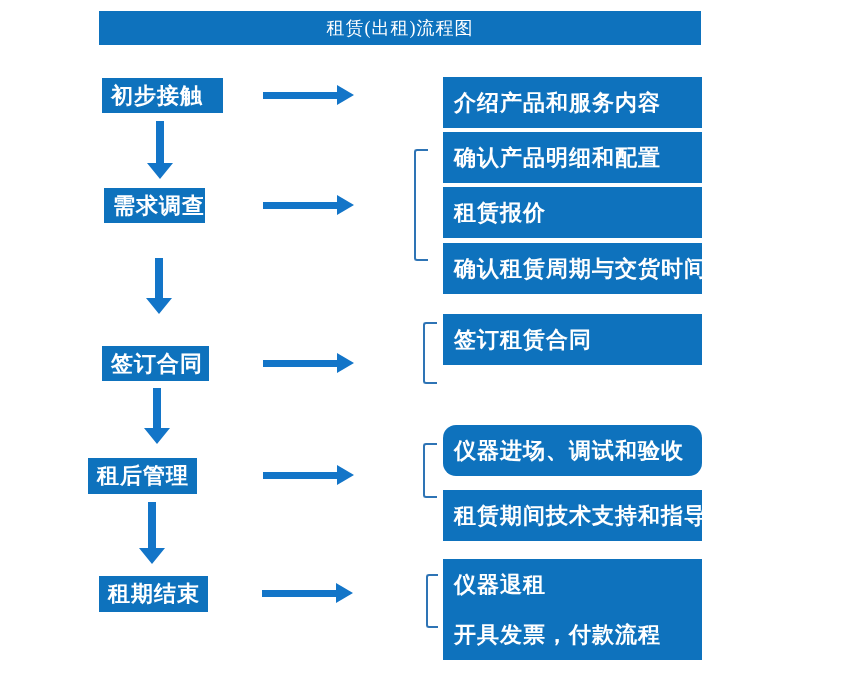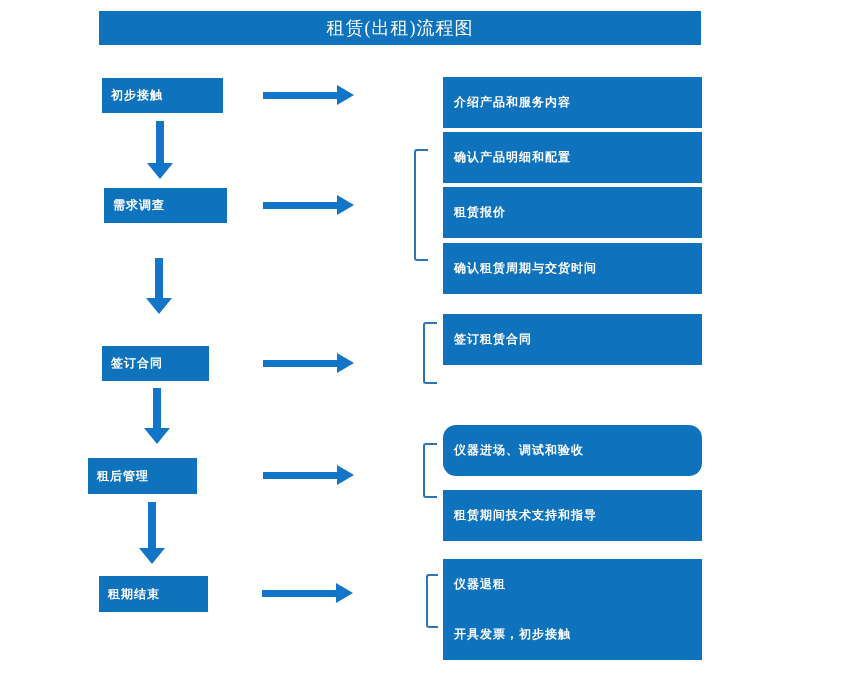--- a/index.html
+++ b/index.html
@@ -29,21 +29,21 @@
     letter-spacing: 1px;
     display: flex;
     align-items: center;
     justify-content: center;
   }
   .box {
     position: absolute;
     background: var(--box-blue);
     color: var(--text-white);
     font-weight: bold;
-    font-size: 12px;
+    font-size: 22px;
     letter-spacing: 1px;
     display: flex;
     align-items: center;
     white-space: nowrap;
     overflow: hidden;
   }
   .step   { padding-left: 9px;  }
   .detail { left: 443px; width: 259px; height: 51px; padding-left: 11px; }
   .v-arrow { position: absolute; width: 26px; }
   .v-arrow .shaft {
@@ -87,21 +87,21 @@
 </head>
 <body>
 
 <div class="canvas">
 
   <div class="title-bar">
     <span>租赁(出租)流程图</span>
   </div>
 
   <div class="box step" style="left:102px;top:78px;width:121px;height:35px;">初步接触</div>
-  <div class="box step" style="left:104px;top:188px;width:123px;height:35px;">需求调查</div>
+  <div class="box step" style="left:104px;top:188px;width:101px;height:35px;">需求调查</div>
   <div class="box step" style="left:102px;top:346px;width:107px;height:35px;">签订合同</div>
   <div class="box step" style="left:88px;top:458px;width:109px;height:36px;">租后管理</div>
   <div class="box step" style="left:99px;top:576px;width:109px;height:36px;">租期结束</div>
 
   <div class="v-arrow" style="left:147px;top:121px;height:58px;">
     <i class="shaft"></i>
     <i class="head"></i>
   </div>
   <div class="v-arrow" style="left:146px;top:258px;height:56px;">
     <i class="shaft"></i>
@@ -143,15 +143,15 @@
   <div class="bracket" style="left:426px;top:574px;width:12px;height:54px;"></div>
 
   <div class="box detail" style="top:77px;">介绍产品和服务内容</div>
   <div class="box detail" style="top:187px;">租赁报价</div>
   <div class="box detail" style="top:132px;">确认产品明细和配置</div>
   <div class="box detail" style="top:243px;">确认租赁周期与交货时间</div>
   <div class="box detail" style="top:314px;text-align:right;">签订租赁合同</div>
   <div class="box detail" style="top:425px;border-radius:13px;">仪器进场、调试和验收</div>
   <div class="box detail" style="top:490px;">租赁期间技术支持和指导</div>
   <div class="box detail" style="top:559px;">仪器退租</div>
-  <div class="box detail" style="top:609px;">开具发票，初步接触</div>
+  <div class="box detail" style="top:609px;">开具发票，付款流程</div>
 
 </div>
 
 </body></html>

